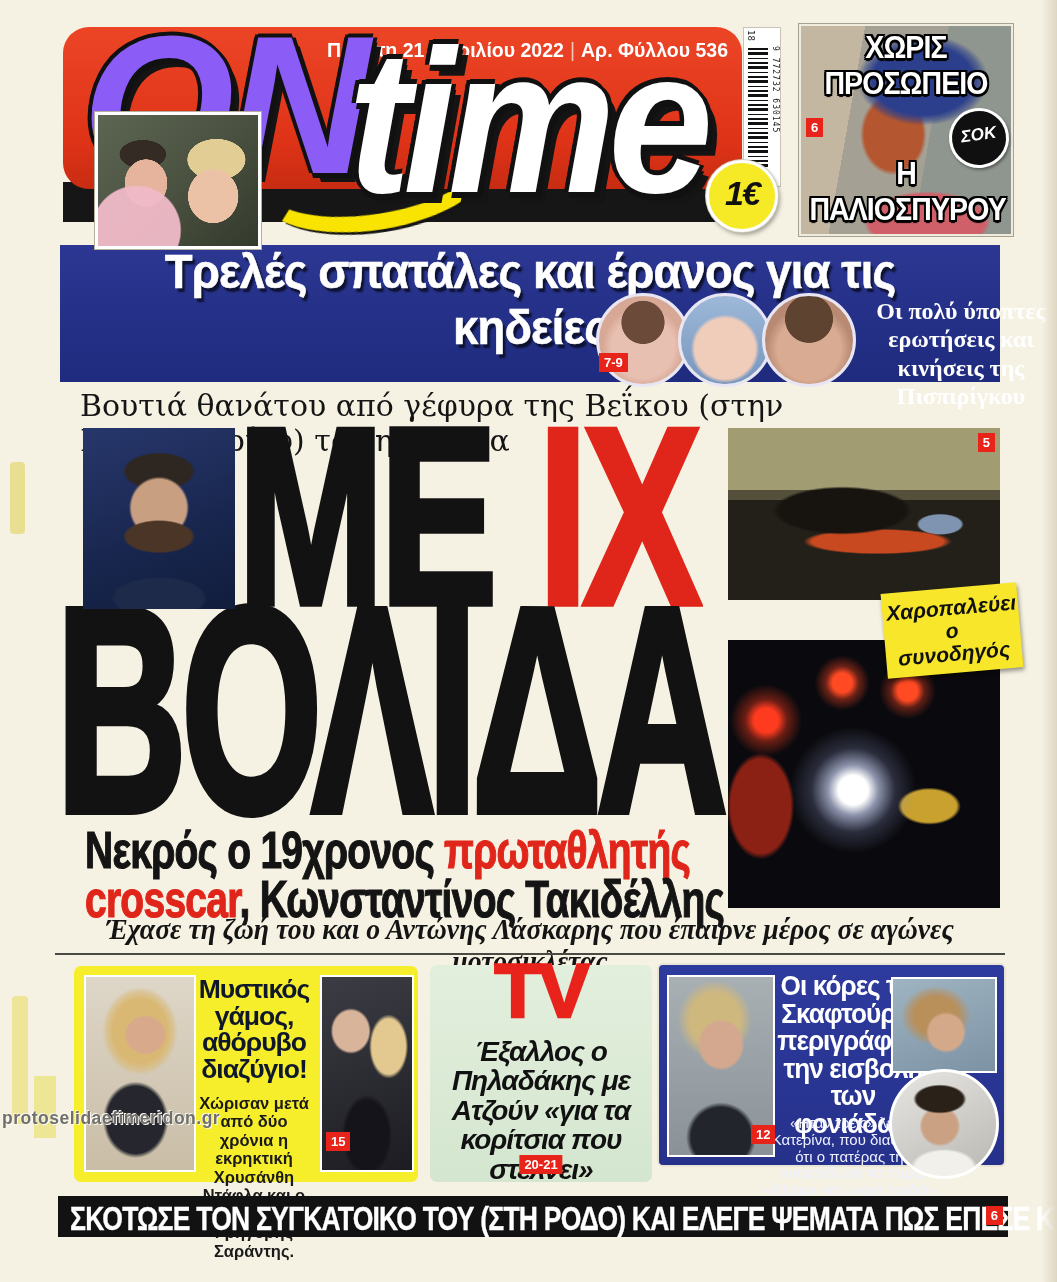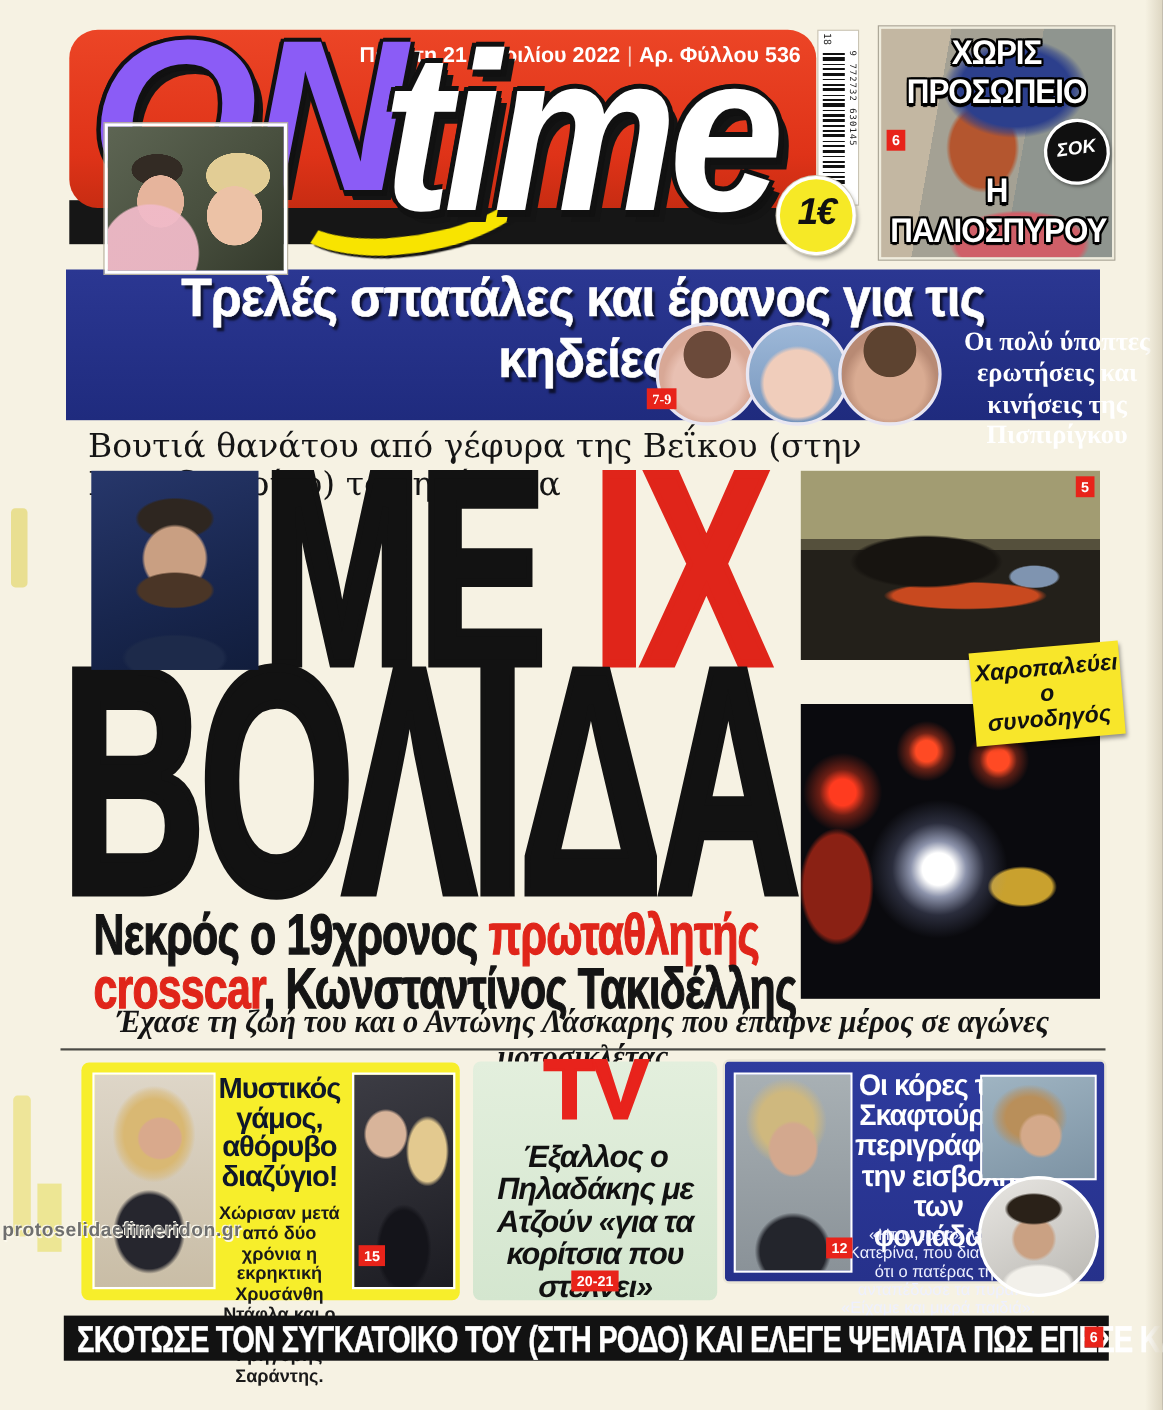--- a/index.html
+++ b/index.html
@@ -58,21 +58,21 @@
          color:#fff;font:italic 700 17px/48px "Liberation Sans",sans-serif;text-align:center;transform:rotate(-8deg);
          box-shadow:1px 2px 3px rgba(0,0,0,.4);}
 
   
   .fbanner{left:60px;top:245px;width:940px;height:137px;background:linear-gradient(180deg,#2b3792,#1f2b7e);z-index:2;}
   .fb-head{position:absolute;left:0;right:0;top:-2px;text-align:center;color:#fff;font-weight:700;font-size:49px;
            letter-spacing:-1px;transform:scaleX(.93);text-shadow:3px 4px 2px rgba(0,0,0,.65);-webkit-text-stroke:.012em #fff;}
   .fb-kicker{position:absolute;left:14px;top:56px;width:536px;text-align:center;color:#fff;
            font-family:"Liberation Serif",serif;font-weight:700;font-size:23.5px;line-height:1.1;}
   .fb-kicker .yellow{color:#f8e11c;}
-  .fb-pref{left:528px;top:108px;font-family:Liberation Serif, serif;}
+  .fb-pref{left:539px;top:108px;}
   .baby{position:absolute;top:48px;width:88px;height:88px;border-radius:50%;border:3px solid #e8e6f2;z-index:3;}
   .baby1{left:536px;background:radial-gradient(circle at 50% 30%,#6b4a3a 0 28%,transparent 29%),radial-gradient(circle at 50% 58%,#e8c0b2 0 46%,#d8a896 60%);}
   .baby2{left:618px;background:radial-gradient(circle at 50% 60%,#f0cdbb 0 44%,transparent 50%),linear-gradient(180deg,#9db8d8,#7796bd);}
   .baby3{left:702px;background:radial-gradient(circle at 50% 26%,#5d4330 0 30%,transparent 31%),radial-gradient(circle at 50% 60%,#d9ab92 0 46%,#b88a74 62%);}
   .fb-note{position:absolute;left:812px;top:52px;width:178px;text-align:center;color:#fff;
            font-family:"Liberation Serif",serif;font-weight:700;font-size:24px;line-height:1.18;}
 
   
   .lead-kicker{left:80px;top:388px;width:930px;color:#151515;font-family:"DejaVu Serif",serif;font-size:30px;z-index:2;}
   .photo-driver{left:83px;top:428px;width:152px;height:181px;z-index:3;

